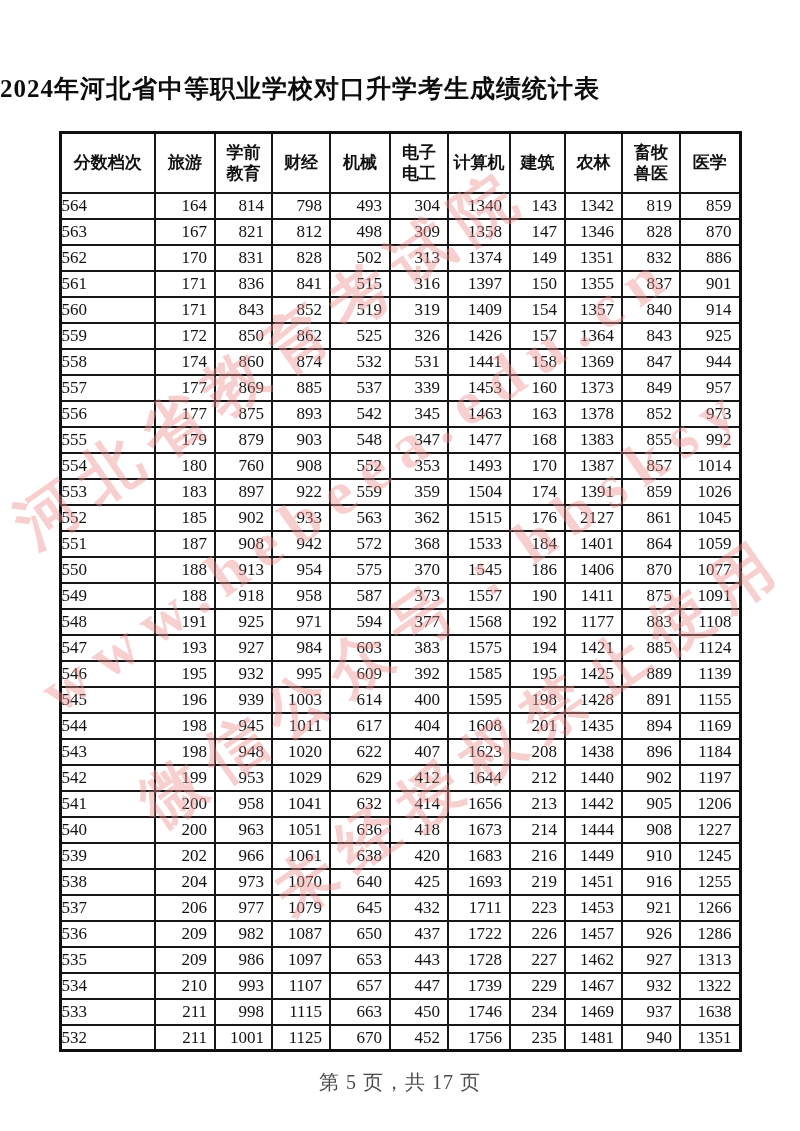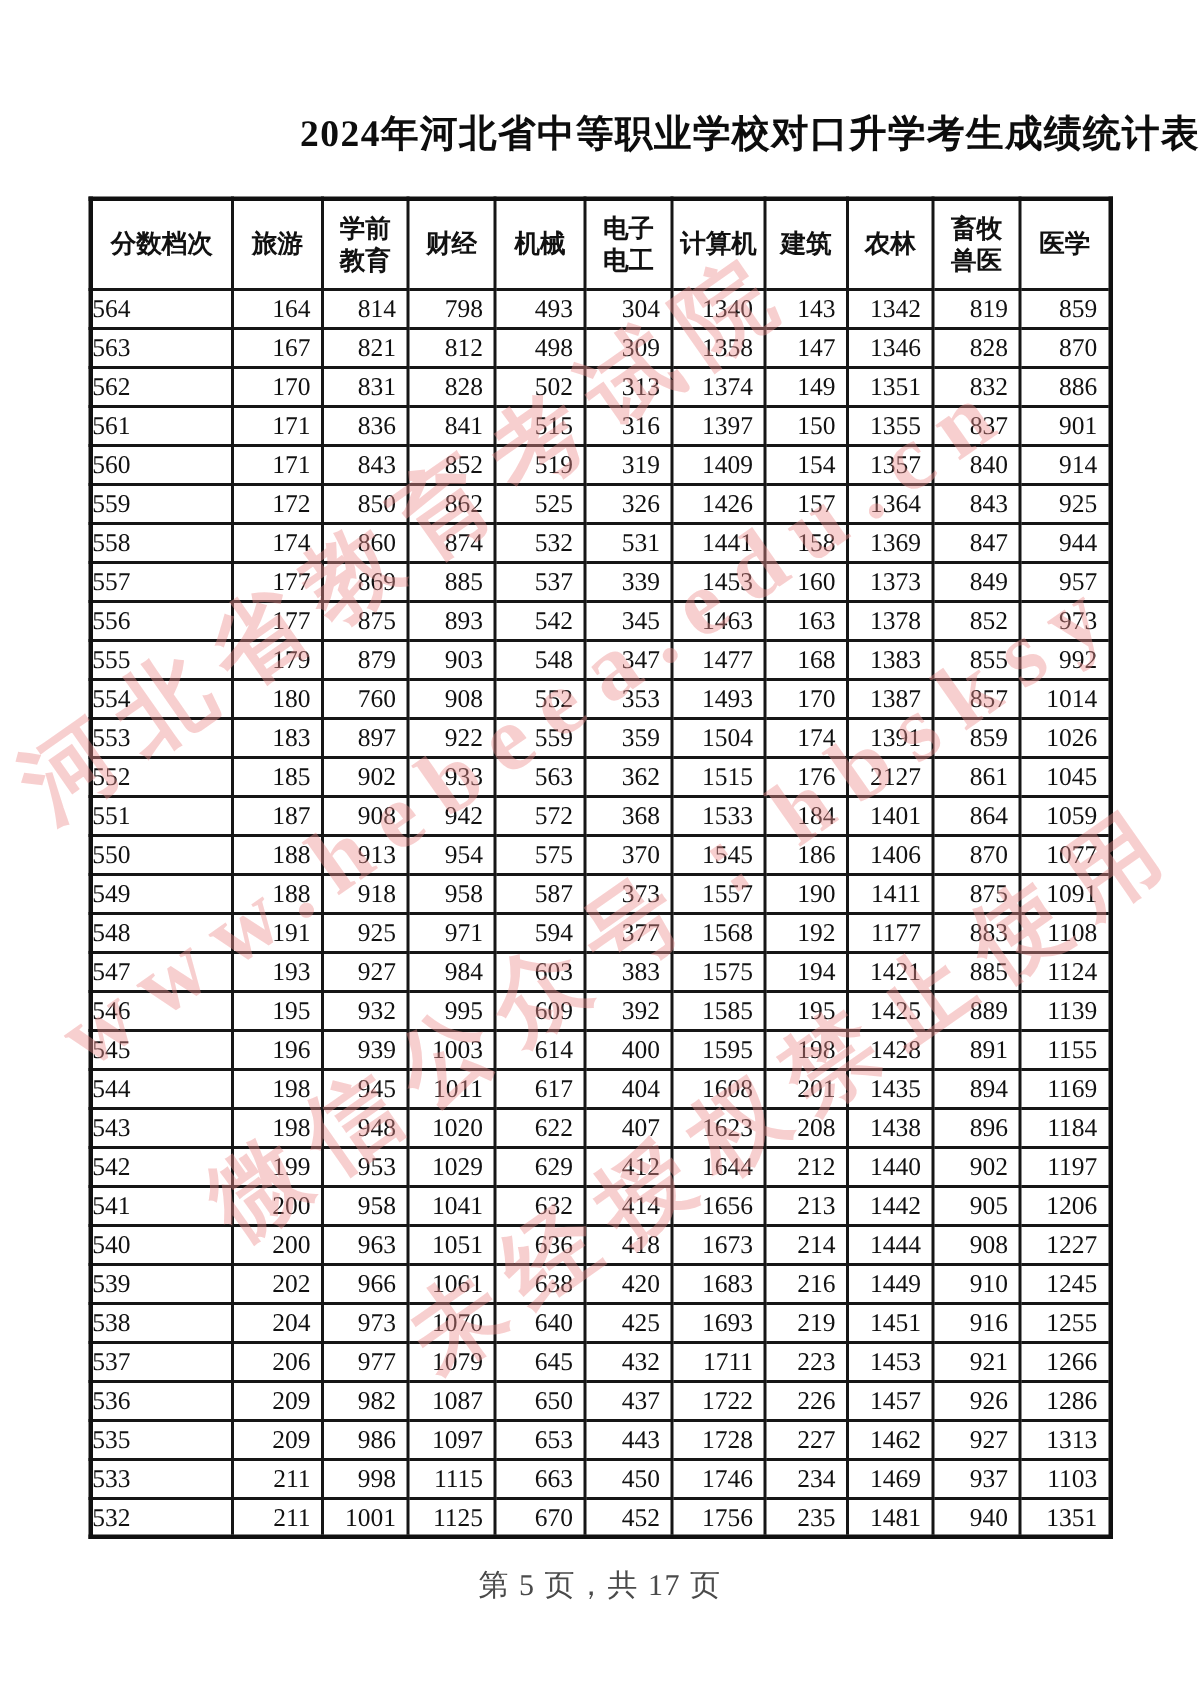--- a/index.html
+++ b/index.html
@@ -10,21 +10,21 @@
     color: #111;
     position: relative;
     overflow: hidden;
   }
   .page {
     position: relative;
     width: 800px; height: 1131px;
     padding-top: 72px;
   }
   .title {
-    text-align: right;
+    text-align: left;
     font-size: 25px;
     font-weight: bold;
     letter-spacing: 1px;
     color: #0d0d0d;
     margin-bottom: 26px;
   }
   table.score-table {
     border-collapse: collapse;
     table-layout: fixed;
     width: 680px;
@@ -503,31 +503,44 @@
           <td class="c-right">1097</td>
           <td class="c-right">653</td>
           <td class="c-right">443</td>
           <td class="c-right">1728</td>
           <td class="c-right">227</td>
           <td class="c-right">1462</td>
           <td class="c-right">927</td>
           <td class="c-right">1313</td>
         </tr>
         <tr>
+          <td class="c-center">534</td>
+          <td class="c-right">210</td>
+          <td class="c-right">993</td>
+          <td class="c-right">1107</td>
+          <td class="c-right">657</td>
+          <td class="c-right">447</td>
+          <td class="c-right">1739</td>
+          <td class="c-right">229</td>
+          <td class="c-right">1467</td>
+          <td class="c-right">932</td>
+          <td class="c-right">1322</td>
+        </tr>
+        <tr>
           <td class="c-center">533</td>
           <td class="c-right">211</td>
           <td class="c-right">998</td>
           <td class="c-right">1115</td>
           <td class="c-right">663</td>
           <td class="c-right">450</td>
           <td class="c-right">1746</td>
           <td class="c-right">234</td>
           <td class="c-right">1469</td>
           <td class="c-right">937</td>
-          <td class="c-right">1103</td>
+          <td class="c-right">1638</td>
         </tr>
         <tr>
           <td class="c-center">532</td>
           <td class="c-right">211</td>
           <td class="c-right">1001</td>
           <td class="c-right">1125</td>
           <td class="c-right">670</td>
           <td class="c-right">452</td>
           <td class="c-right">1756</td>
           <td class="c-right">235</td>

